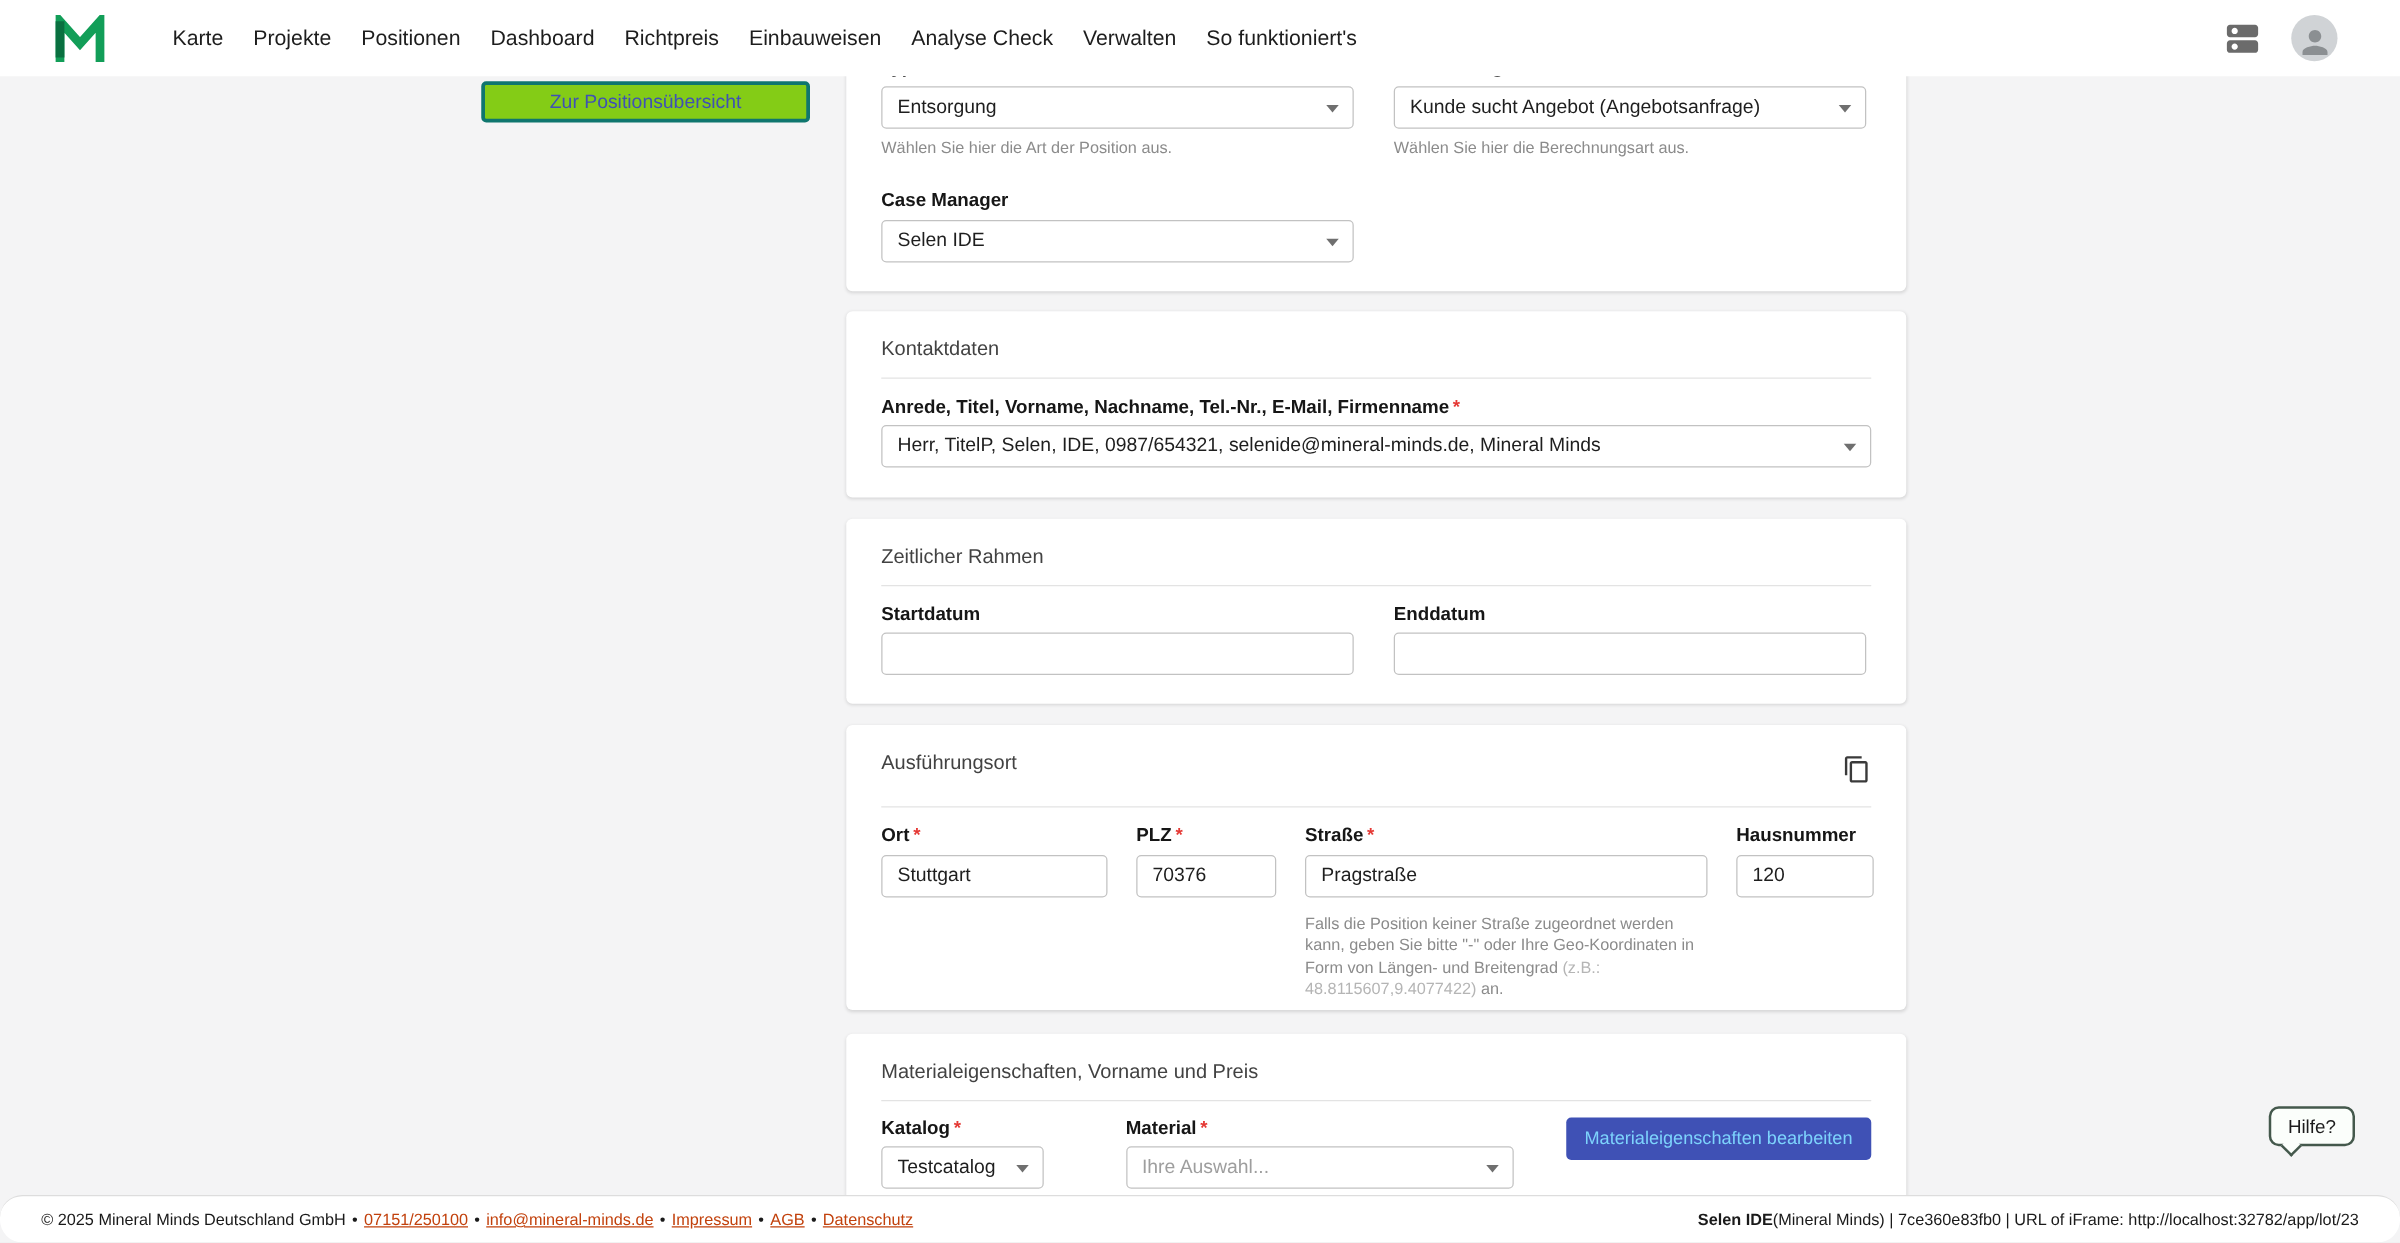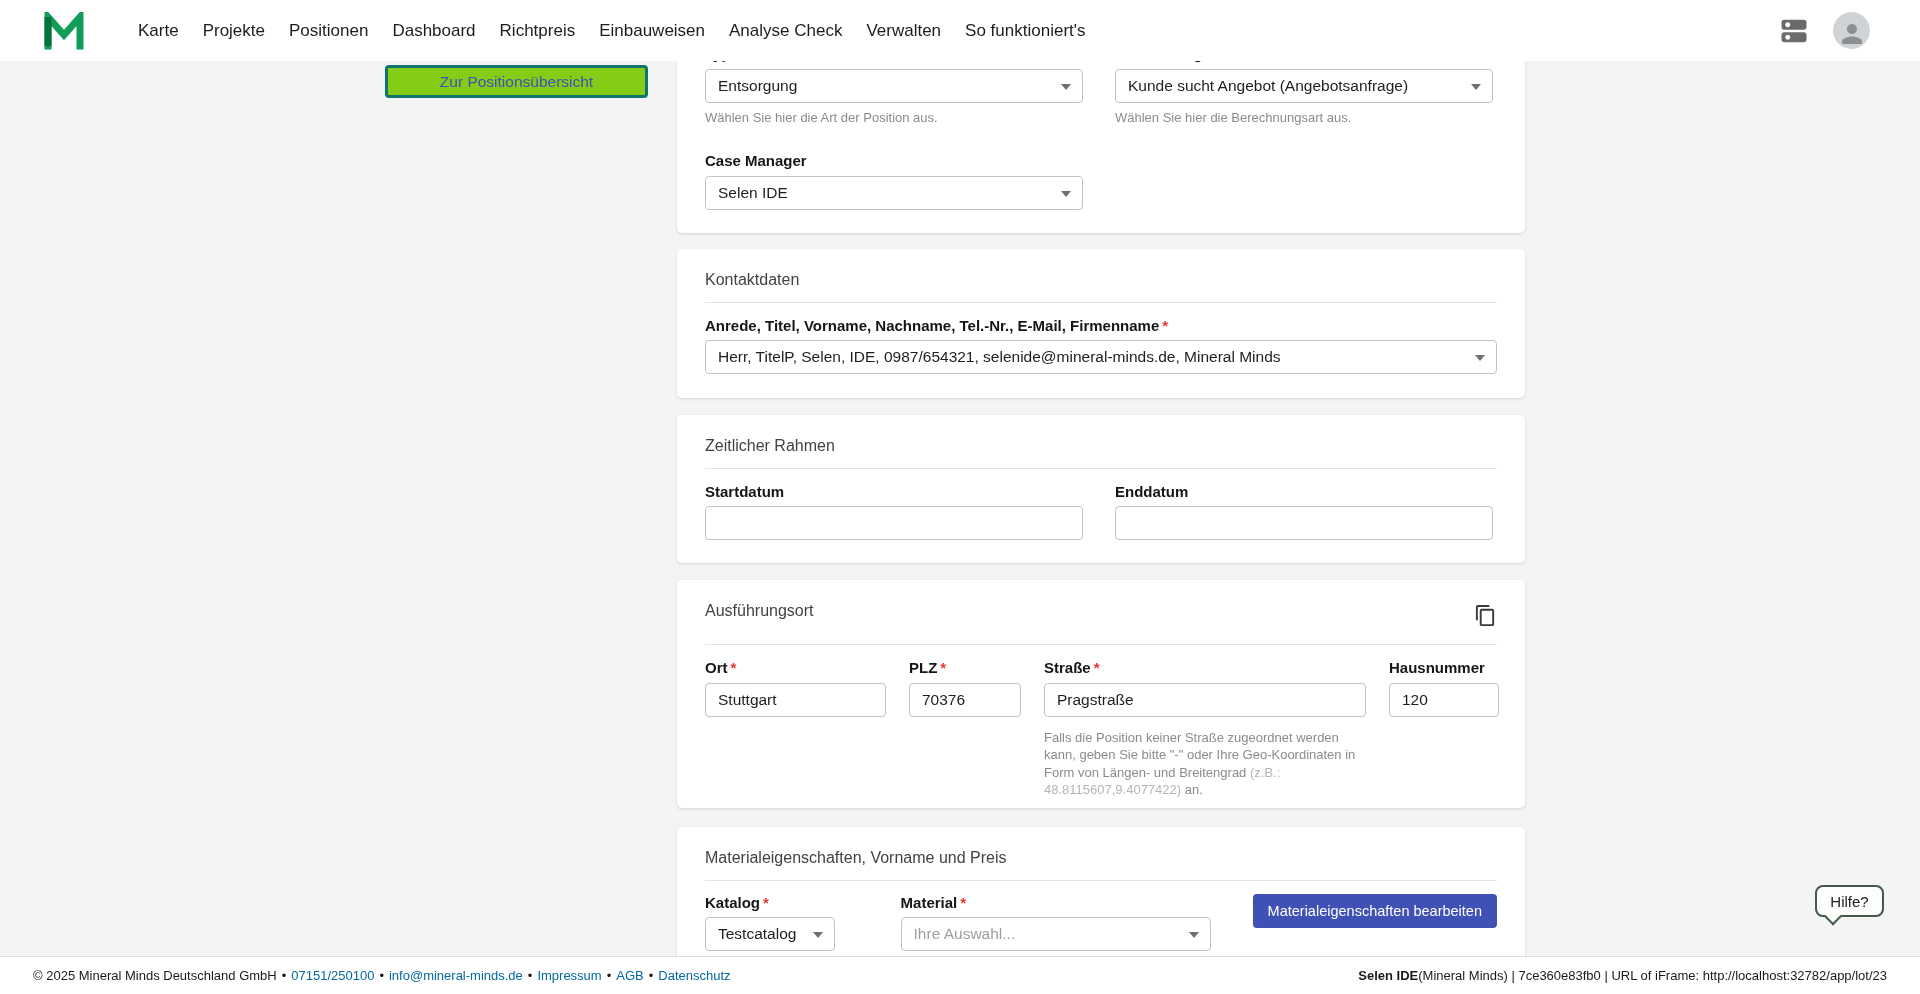--- a/index.html
+++ b/index.html
@@ -169,21 +169,21 @@
   .case-manager { margin-top: 26px; width: 378px; }
 
   .mat-row { display: flex; margin-top: 13px; }
   .f-katalog { width: 140px; }
   .f-material { width: 335px; margin-left: 66px; }
 
   .primary-btn {
     height: 34px;
     margin-left: 42px;
     background: #3f51b5;
-    color: #ffffff;
+    color: #7dd3fc;
     border: none;
     border-radius: 4px;
     font-size: 14.5px;
     font-family: "Liberation Sans", sans-serif;
     padding: 0 15px;
     white-space: nowrap;
     cursor: pointer;
   }
 
   .copy-btn { cursor: pointer; margin-top: 2px; }
@@ -221,24 +221,25 @@
     height: 38px;
     background: #ffffff;
     border-top: 1px solid #dddddd;
     display: flex;
     align-items: center;
     justify-content: space-between;
     padding: 0 33px;
     z-index: 10;
     font-size: 13px;
     color: #1a1a1a;
+    border-radius: 18px;
   }
   .footer-left, .footer-right { display: flex; align-items: center; white-space: nowrap; }
   .sep { margin: 0 5px; color: #1a1a1a; }
-  .flink { color: #0369a1; cursor: pointer; }
+  .flink { color: #c2410c; text-decoration: underline; cursor: pointer; }
   .bold { font-weight: bold; }
 </style>
 </head>
 <body>
 
 <div class="page">
 
   <header class="navbar">
     <div class="logo">
       <svg width="40" height="38" viewBox="0 0 40 38">

